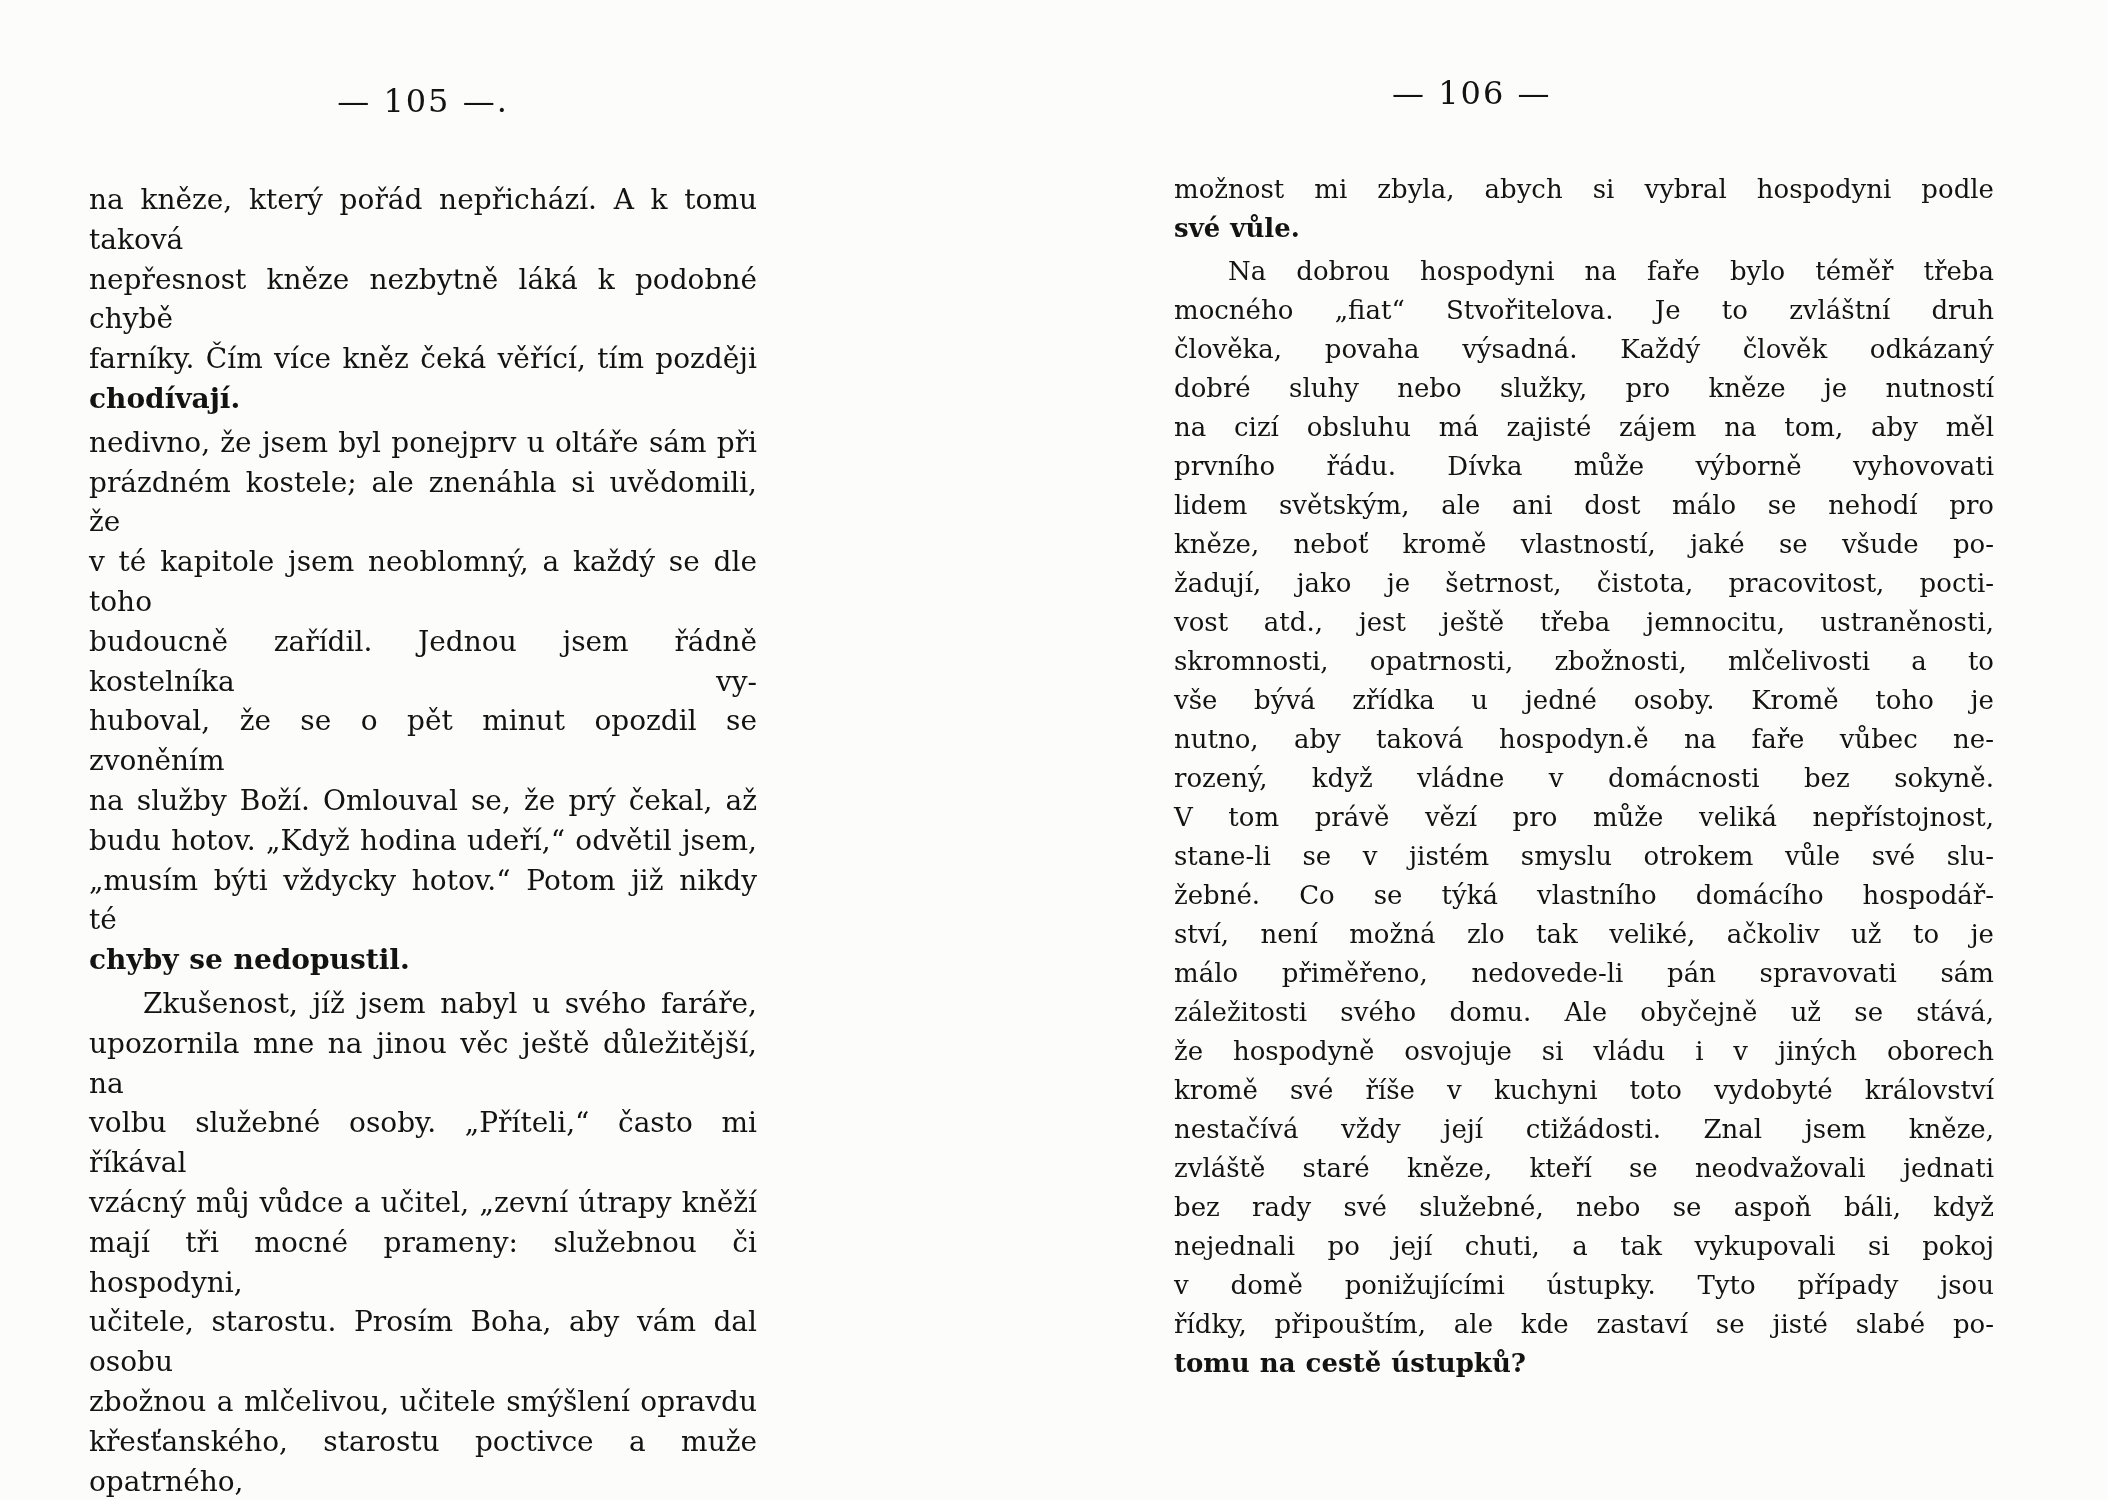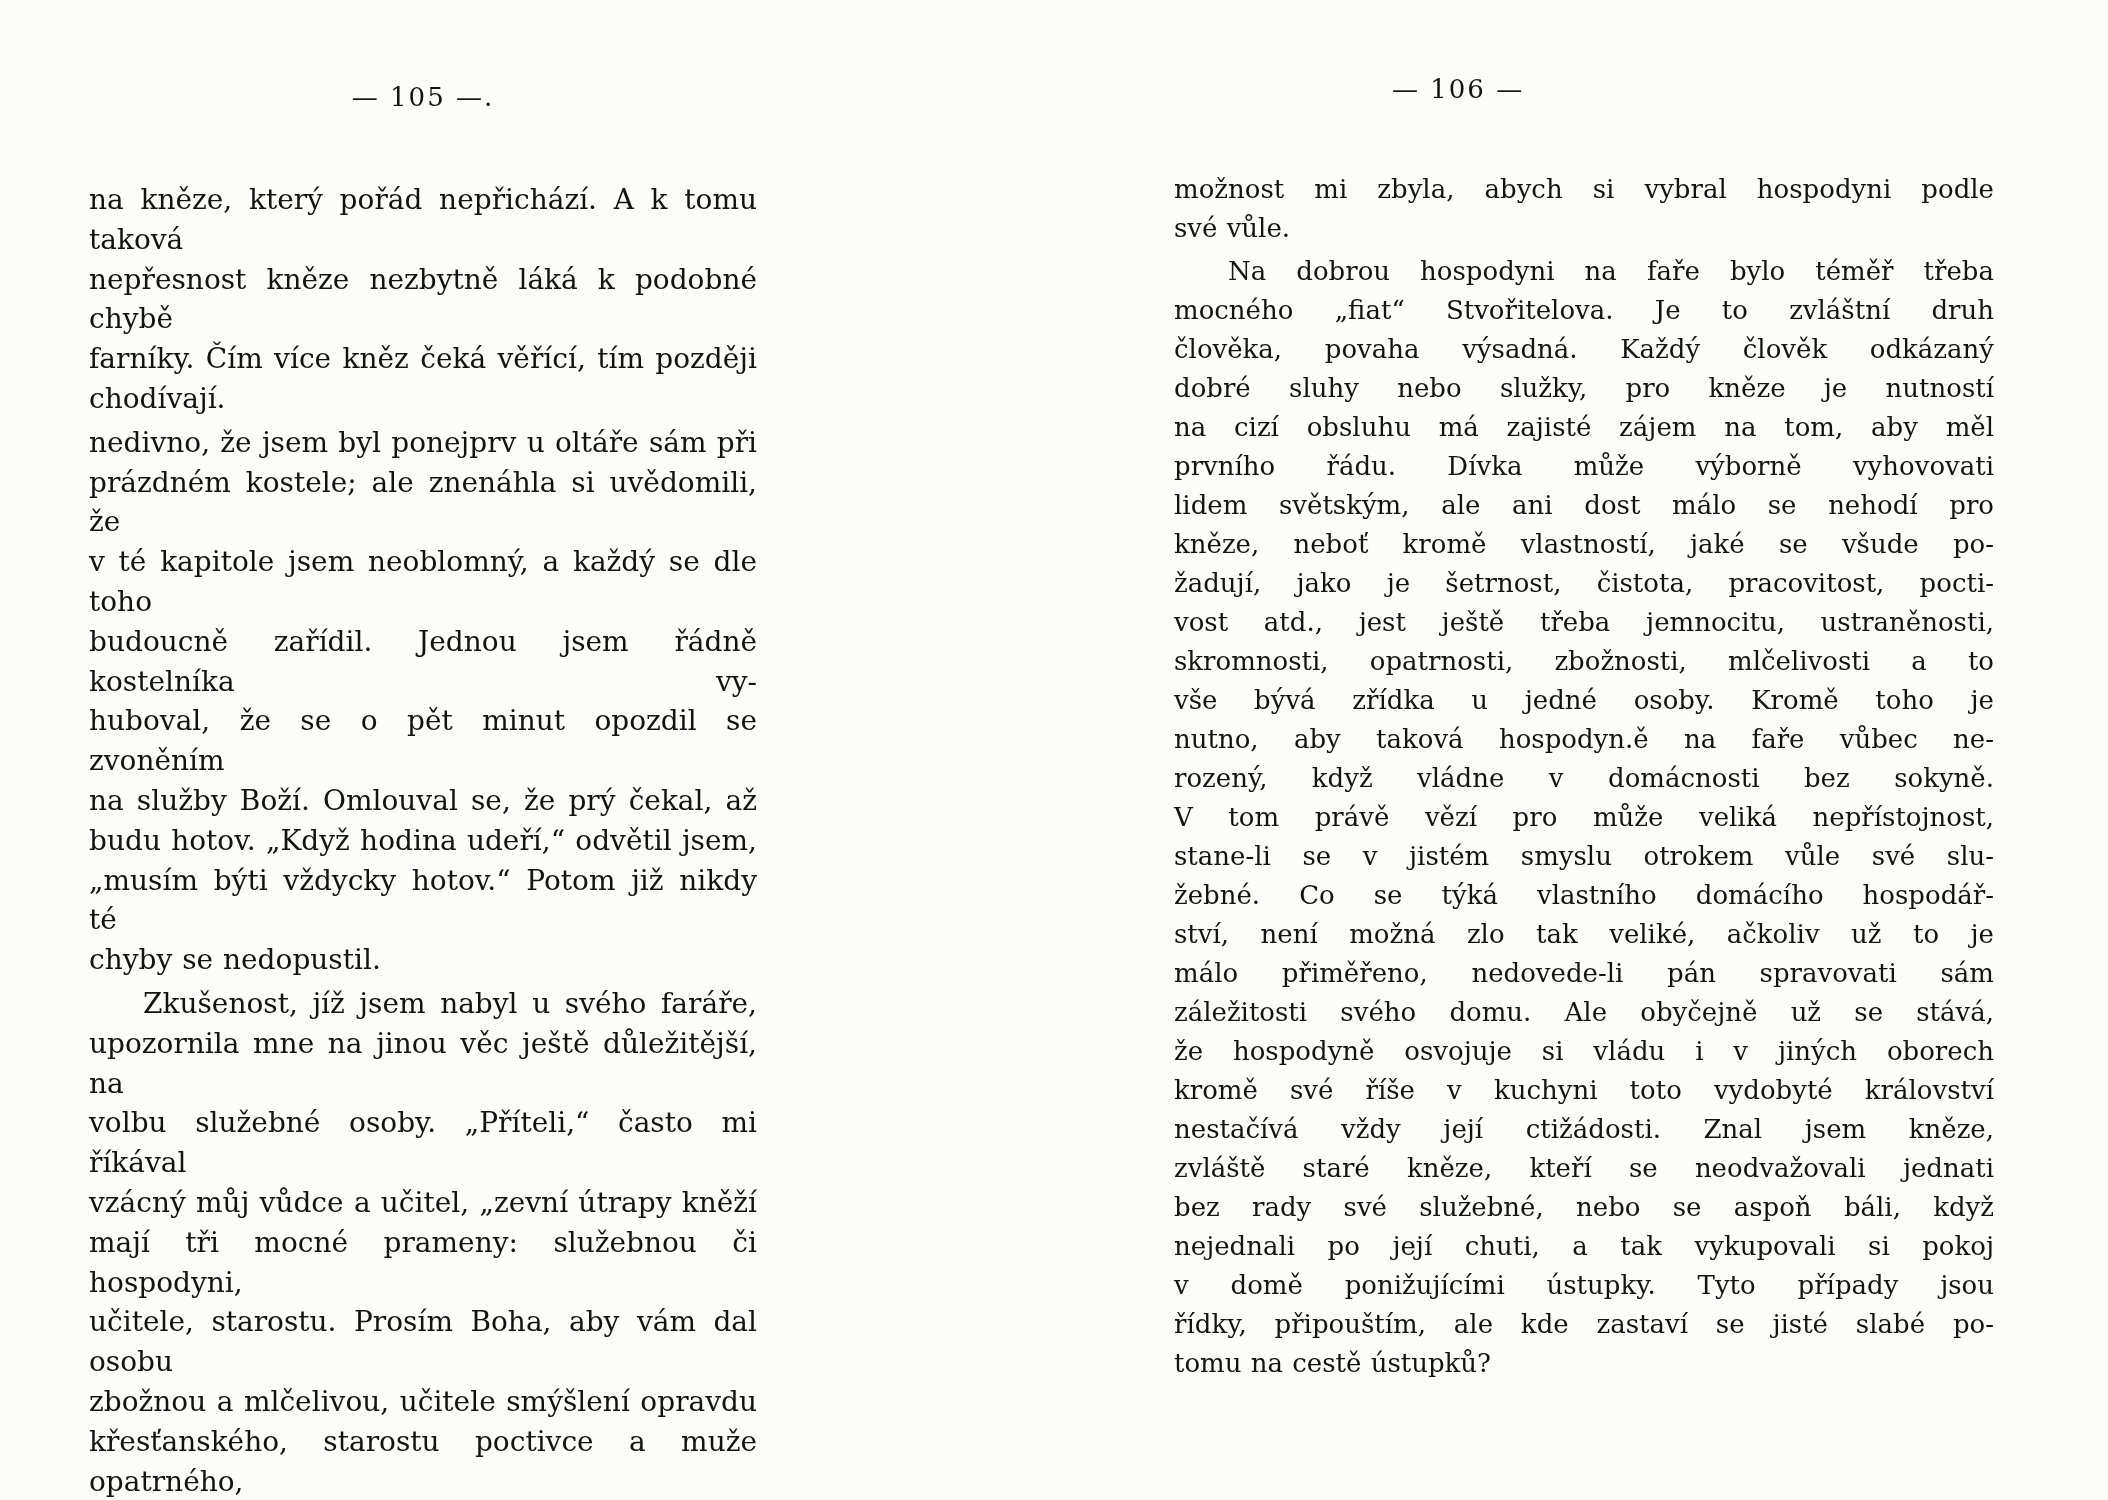--- a/index.html
+++ b/index.html
@@ -14,21 +14,21 @@
     font-family: "DejaVu Serif", serif;
     color: #131313;
     overflow: hidden;
   }
   .page-spread {
     position: absolute;
     inset: 0;
   }
   .page-header {
     position: absolute;
-    font-size: 26px;
+    font-size: 32px;
     letter-spacing: 2px;
     white-space: nowrap;
   }
   .page-header.left {
     left: 85px;
     top: 82px;
     width: 676px;
     text-align: center;
   }
   .page-header.right {
@@ -57,20 +57,21 @@
     padding: 0;
   }
   .line {
     text-align: justify;
     text-align-last: justify;
     word-spacing: 1px;
     white-space: normal;
   }
   .line.lastline {
     text-align-last: left;
+    font-weight: bold;
   }
   .line.firstindent {
     text-indent: 54px;
   }
 </style>
 </head>
 <body>
 
 <div class="page-spread">
 

